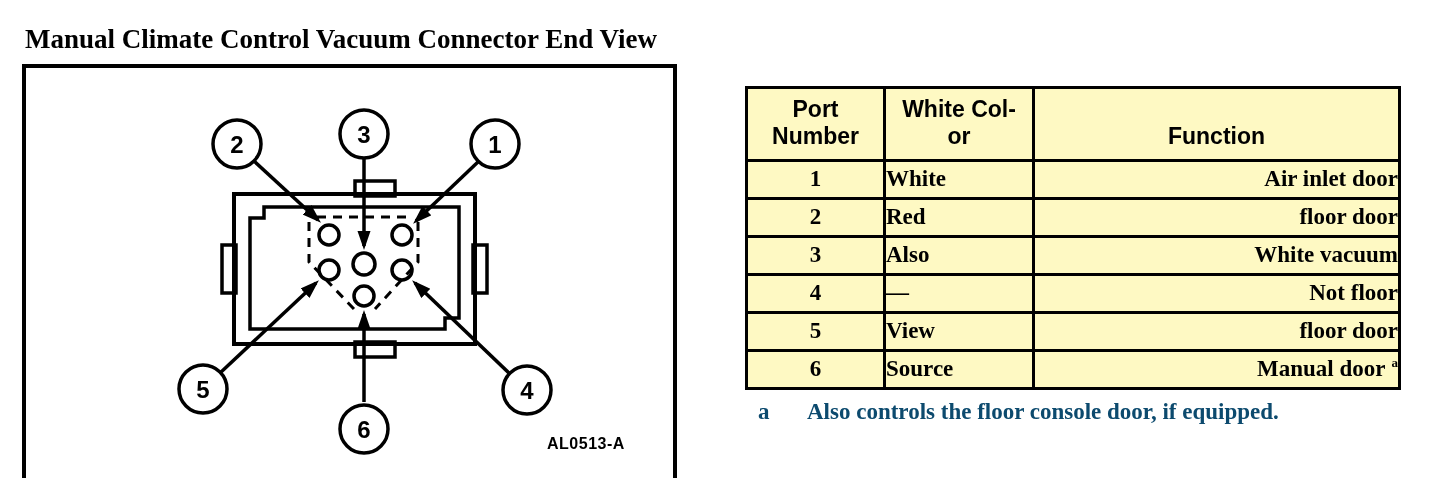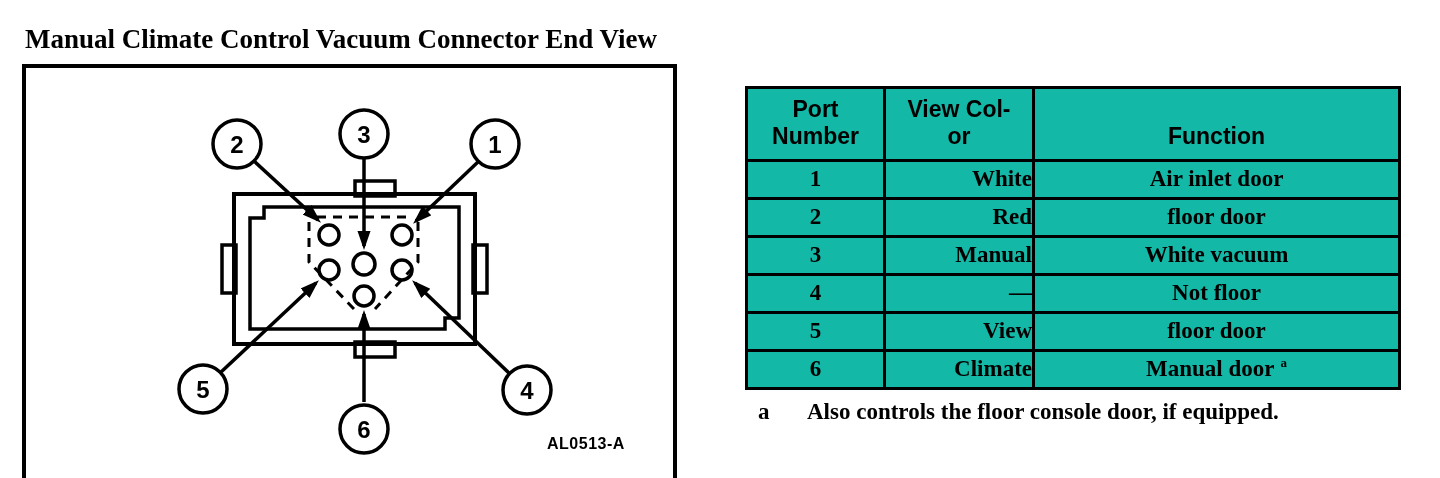--- a/index.html
+++ b/index.html
@@ -38,21 +38,21 @@
   .right-panel {
     position: absolute;
     left: 745px;
     top: 65px;
     width: 660px;
   }
   table.port-table {
     border-collapse: collapse;
     table-layout: fixed;
     width: 656px;
-    background: #14b8a6;
+    background: #fef9c3;
   }
   table.port-table th, table.port-table td {
     border: 3px solid #000;
     box-sizing: border-box;
     overflow: hidden;
   }
   table.port-table th {
     font-family: "Liberation Sans", sans-serif;
     font-weight: bold;
     font-size: 23px;
@@ -65,36 +65,36 @@
   }
   table.port-table td {
     font-family: "Liberation Serif", serif;
     font-weight: bold;
     font-size: 23px;
     height: 38px;
     padding: 2px 0 4px 0;
     vertical-align: middle;
   }
   td.c-port  { text-align: center; }
-  td.c-color { text-align: right; }
-  td.c-func  { text-align: center; padding-left: 13px; }
+  td.c-color { text-align: left; }
+  td.c-func  { text-align: right; padding-left: 13px; }
   td.c-func sup {
     font-size: 13px;
     font-weight: bold;
     margin-left: 6px;
     vertical-align: super;
     line-height: 0;
   }
   .footnote {
     margin-top: 9px;
     padding-left: 13px;
     font-family: "Liberation Serif", serif;
     font-weight: bold;
     font-size: 23px;
-    color: #000000;
+    color: #0c4a6e;
   }
   .fn-marker { display: inline-block; width: 49px; }
   .callout-num {
     font-family: "Liberation Sans", sans-serif;
     font-weight: bold;
     font-size: 24px;
   }
   .fig-code {
     font-family: "Liberation Sans", sans-serif;
     font-weight: bold;
@@ -180,54 +180,54 @@
     <table class="port-table">
       <colgroup>
         <col style="width:138px">
         <col style="width:149px">
         <col>
       </colgroup>
       <thead>
         <tr>
           <th>Port
 Number</th>
-          <th>View Col-
+          <th>White Col-
 or</th>
           <th>Function</th>
         </tr>
       </thead>
       <tbody>
         <tr>
           <td class="c-port">1</td>
           <td class="c-color">White</td>
           <td class="c-func">Air inlet door</td>
         </tr>
         <tr>
           <td class="c-port">2</td>
           <td class="c-color">Red</td>
           <td class="c-func">floor door</td>
         </tr>
         <tr>
           <td class="c-port">3</td>
-          <td class="c-color">Manual</td>
+          <td class="c-color">Also</td>
           <td class="c-func">White vacuum</td>
         </tr>
         <tr>
           <td class="c-port">4</td>
           <td class="c-color">—</td>
           <td class="c-func">Not floor</td>
         </tr>
         <tr>
           <td class="c-port">5</td>
           <td class="c-color">View</td>
           <td class="c-func">floor door</td>
         </tr>
         <tr>
           <td class="c-port">6</td>
-          <td class="c-color">Climate</td>
+          <td class="c-color">Source</td>
           <td class="c-func"><span>Manual door</span><sup>a</sup></td>
         </tr>
       </tbody>
     </table>
 
     <div class="footnote">
       <span class="fn-marker">a</span><span class="fn-text">Also controls the floor console door, if equipped.</span>
     </div>
   </div>
 

